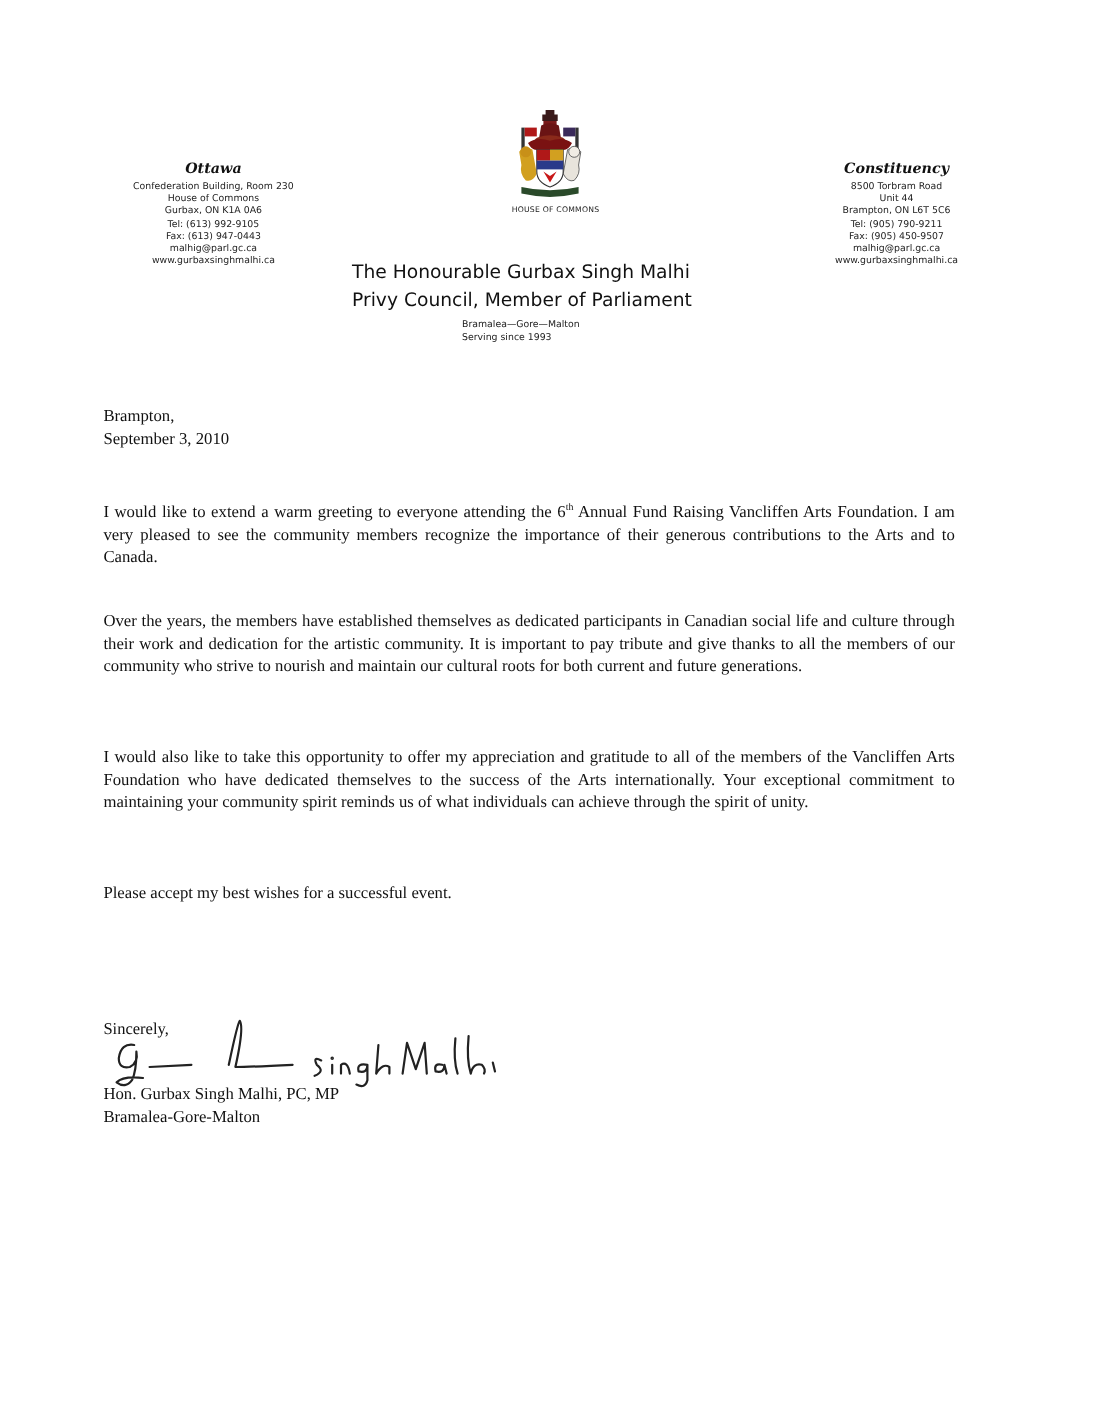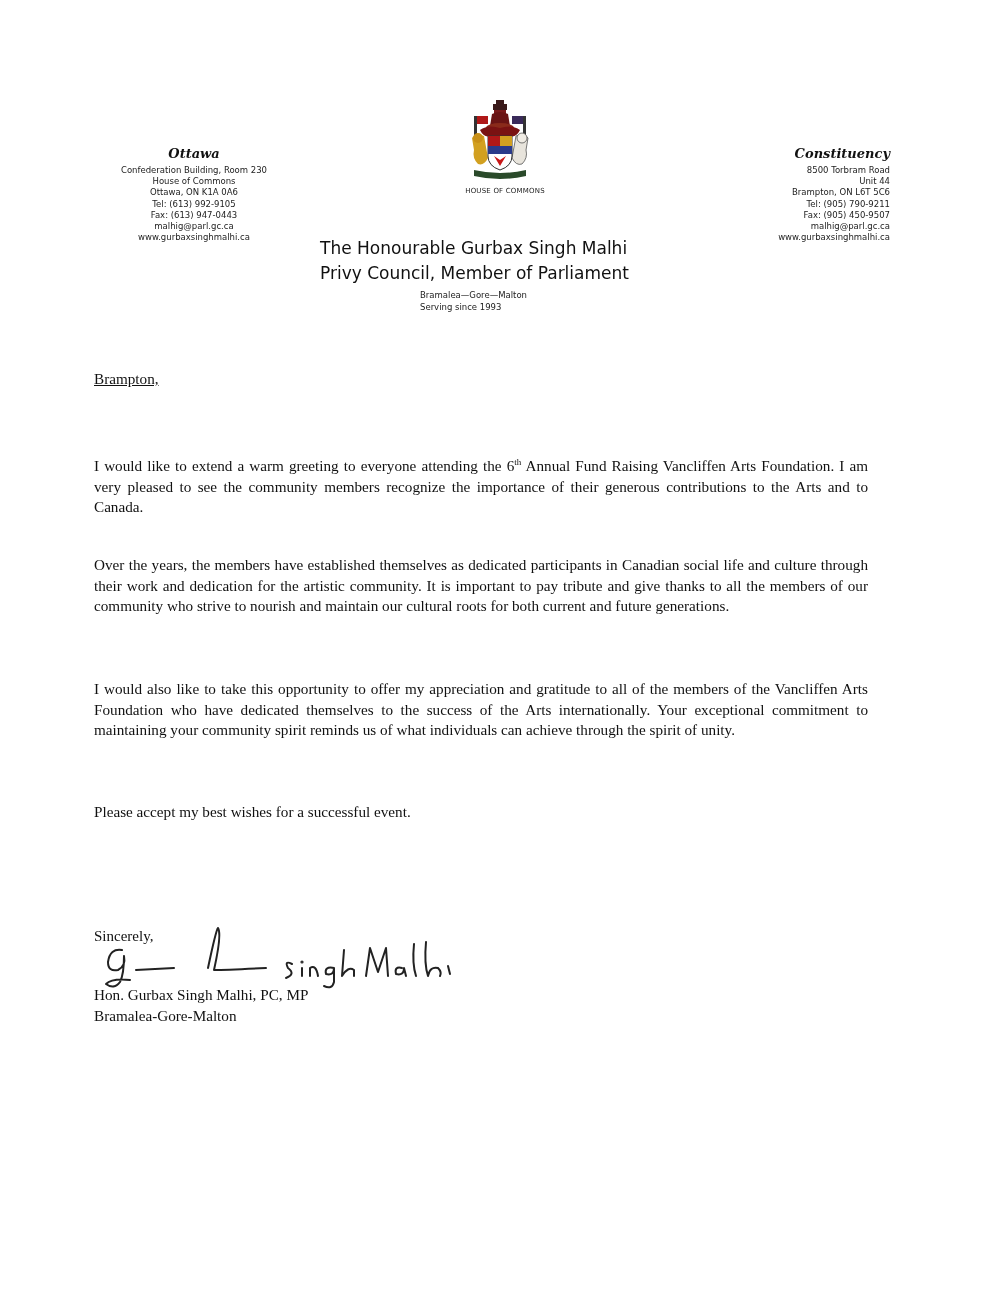--- a/index.html
+++ b/index.html
@@ -3,44 +3,44 @@
 <meta charset="utf-8">
 <style>
   html, body { margin: 0; padding: 0; background: #ffffff; }
   body { width: 1000px; height: 1294px; position: relative; overflow: hidden; color: #111; }
   .sans { font-family: "DejaVu Sans", sans-serif; }
   .serif { font-family: "Liberation Serif", serif; }
   .addr { position: absolute; text-align: center; font-size: 8.5px; line-height: 11.2px; color: #222; }
   .addr .head { font-family: "DejaVu Serif", serif; font-style: italic; font-weight: bold; font-size: 13px; line-height: 18px; margin-bottom: 2px; color: #111; }
   .addr div { white-space: nowrap; }
   #ottawa { left: 104px; top: 145px; width: 180px; text-align: center; }
-  #constituency { left: 740px; top: 145px; width: 150px; text-align: right; }
+  #constituency { left: 740px; top: 145px; width: 150px; }
   #crest { position: absolute; left: 466px; top: 98px; width: 68px; height: 84px; }
   #hoc-label { position: absolute; left: 440px; top: 187px; width: 130px; text-align: center; font-size: 7px; letter-spacing: 0.2px; color: #222; }
   #mp-name { position: absolute; left: 320px; top: 236px; width: 360px; text-align: left; font-size: 17px; line-height: 25px; color: #111; }
   #mp-sub { position: absolute; left: 420px; top: 289px; width: 160px; font-size: 8.5px; line-height: 12px; color: #222; }
   .body-text { position: absolute; left: 94px; width: 774px; font-size: 15.2px; line-height: 20.6px; text-align: justify; color: #111; }
-  #place-date { top: 369px; text-align: left; text-decoration: underline; }
+  #place-date { top: 369px; text-align: left; }
   #para1 { top: 456px; }
   #para2 { top: 555px; }
   #para3 { top: 679px; }
   #para4 { top: 802px; }
   #closing { position: absolute; left: 94px; top: 928px; font-size: 15px; }
   #signature { position: absolute; left: 96px; top: 920px; width: 380px; height: 80px; }
   #sig-name { position: absolute; left: 94px; top: 985px; font-size: 15.2px; line-height: 20.6px; }
   sup { font-size: 9px; line-height: 0; }
 </style>
 </head>
 <body>
 
 <div id="ottawa" class="addr sans">
   <div class="head">Ottawa</div>
   <div>Confederation Building, Room 230</div>
   <div>House of Commons</div>
-  <div>Ottawa, ON  K1A 0A6</div>
+  <div>Gurbax, ON  K1A 0A6</div>
   <div>Tel: (613) 992-9105</div>
   <div>Fax: (613) 947-0443</div>
   <div>malhig@parl.gc.ca</div>
   <div>www.gurbaxsinghmalhi.ca</div>
 </div>
 
 <svg id="crest" viewBox="0 0 68 84">
 
   <path d="M30 2 L38 2 L38 6 L41 6 L41 12 L27 12 L27 6 L30 6 Z" fill="#3a1a1a"></path>
   <rect x="28" y="12" width="12" height="4" fill="#7a1a1a"></rect>
@@ -86,20 +86,21 @@
   <div>The Honourable Gurbax Singh Malhi</div>
   <div>Privy Council, Member of Parliament</div>
 </div>
 <div id="mp-sub" class="sans">
   <div>Bramalea—Gore—Malton</div>
   <div>Serving since 1993</div>
 </div>
 
 <div id="place-date" class="body-text serif">
   <div>Brampton,</div>
+  <div>September 3, 2010</div>
 </div>
 
 <p id="para1" class="body-text serif" style="margin:0"><span>I would like to extend a warm greeting to everyone attending the 6</span><sup>th</sup><span> Annual Fund Raising Vancliffen Arts Foundation. I am very pleased to see the community members recognize the importance of their generous contributions to the Arts and to Canada.</span></p>
 
 <p id="para2" class="body-text serif" style="margin:0">Over the years, the members have established themselves as dedicated participants in Canadian social life and culture through their work and dedication for the artistic community. It is important to pay tribute and give thanks to all the members of our community who strive to nourish and maintain our cultural roots for both current and future generations.</p>
 
 <p id="para3" class="body-text serif" style="margin:0">I would also like to take this opportunity to offer my appreciation and gratitude to all of the members of the Vancliffen Arts Foundation who have dedicated themselves to the success of the Arts internationally. Your exceptional commitment to maintaining your community spirit reminds us of what individuals can achieve through the spirit of unity.</p>
 
 <p id="para4" class="body-text serif" style="margin:0">Please accept my best wishes for a successful event.</p>
 

